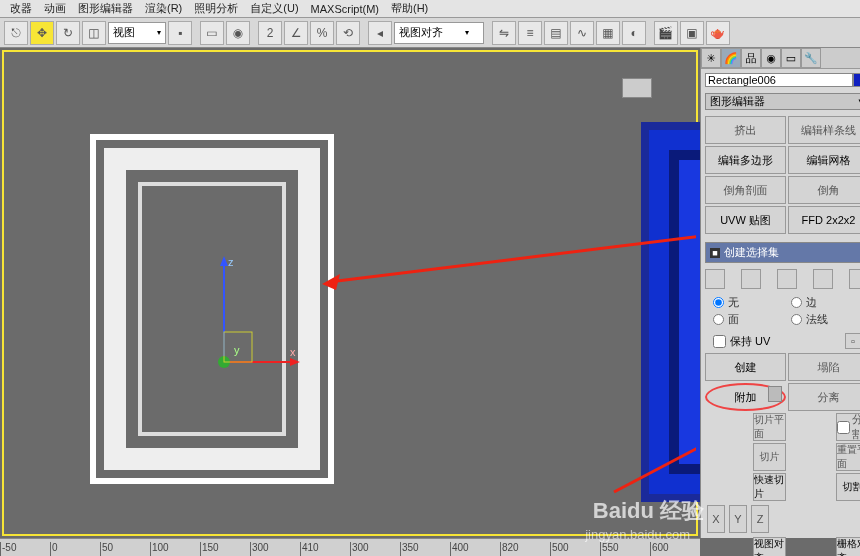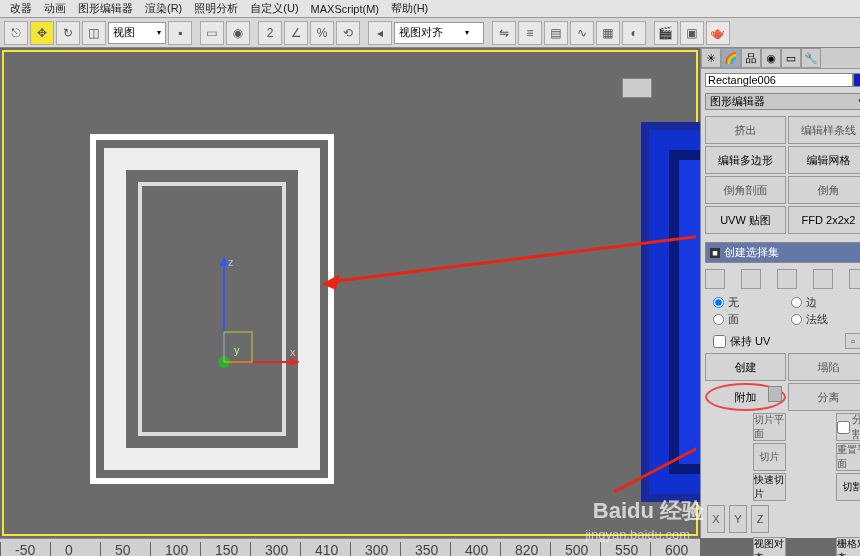--- a/index.html
+++ b/index.html
@@ -16,21 +16,21 @@
 .frame-white{position:absolute;left:86px;top:82px;width:244px;height:350px;}
 .frame-white .fw-outer{position:absolute;inset:0;border:6px solid #fff;background:#6b6b6b;}
 .frame-white .fw-mid{position:absolute;inset:14px;border:22px solid #eee;background:#6b6b6b;}
 .frame-white .fw-inner{position:absolute;inset:48px;border:4px solid #ddd;background:#6b6b6b;}
 .gizmo{position:absolute;left:200px;top:200px;width:100px;height:120px;pointer-events:none;}
 .frame-blue{position:absolute;right:-50px;top:70px;width:105px;height:380px;overflow:hidden;}
 .frame-blue .fb-outer{position:absolute;inset:0;border:8px solid #1a2a9a;background:#1030d0;}
 .frame-blue .fb-mid{position:absolute;inset:20px;border:10px solid #0a1a7a;background:#1838e0;}
 .camera-icon{position:absolute;right:44px;top:26px;width:30px;height:20px;background:#ccc;border:1px solid #888;}
 .ruler{position:absolute;left:0;right:160px;bottom:0;height:18px;background:#d0d0d0;border-top:1px solid #888;display:flex;align-items:flex-end;overflow:hidden;}
-.ruler .tick{position:relative;color:#444;font-size:14px;padding-left:14px;border-left:1px solid #666;height:14px;flex:0 0 50px;}
+.ruler .tick{position:relative;color:#444;font-size:10px;padding-left:1px;border-left:1px solid #666;height:14px;flex:0 0 50px;}
 .panel{position:absolute;top:48px;right:0;bottom:18px;width:160px;background:#d8d8d8;border-left:1px solid #888;display:flex;}
 .panel-main{flex:1;display:flex;flex-direction:column;}
 .panel-tabs{height:22px;display:flex;background:#ccc;border-bottom:1px solid #999;}
 .panel-tabs .pt{width:20px;height:20px;border:1px solid #999;display:flex;align-items:center;justify-content:center;font-size:11px;}
 .name-row{display:flex;height:18px;margin:4px;}
 .name-row input{flex:1;background:#fff;border:1px solid #888;padding:0 2px;font-size:11px;}
 .name-row .swatch{width:16px;background:#1020c0;border:1px solid #888;}
 .moddrop{margin:2px 4px;height:18px;background:#c8c8c8;border:1px solid #888;display:flex;align-items:center;padding:0 4px;justify-content:space-between;}
 .bgrid{margin:4px;display:grid;grid-template-columns:1fr 1fr;gap:2px;}
 .pbtn{height:28px;background:#d4d4d4;border:1px solid #999;display:flex;align-items:center;justify-content:center;font-size:11px;color:#555;}

